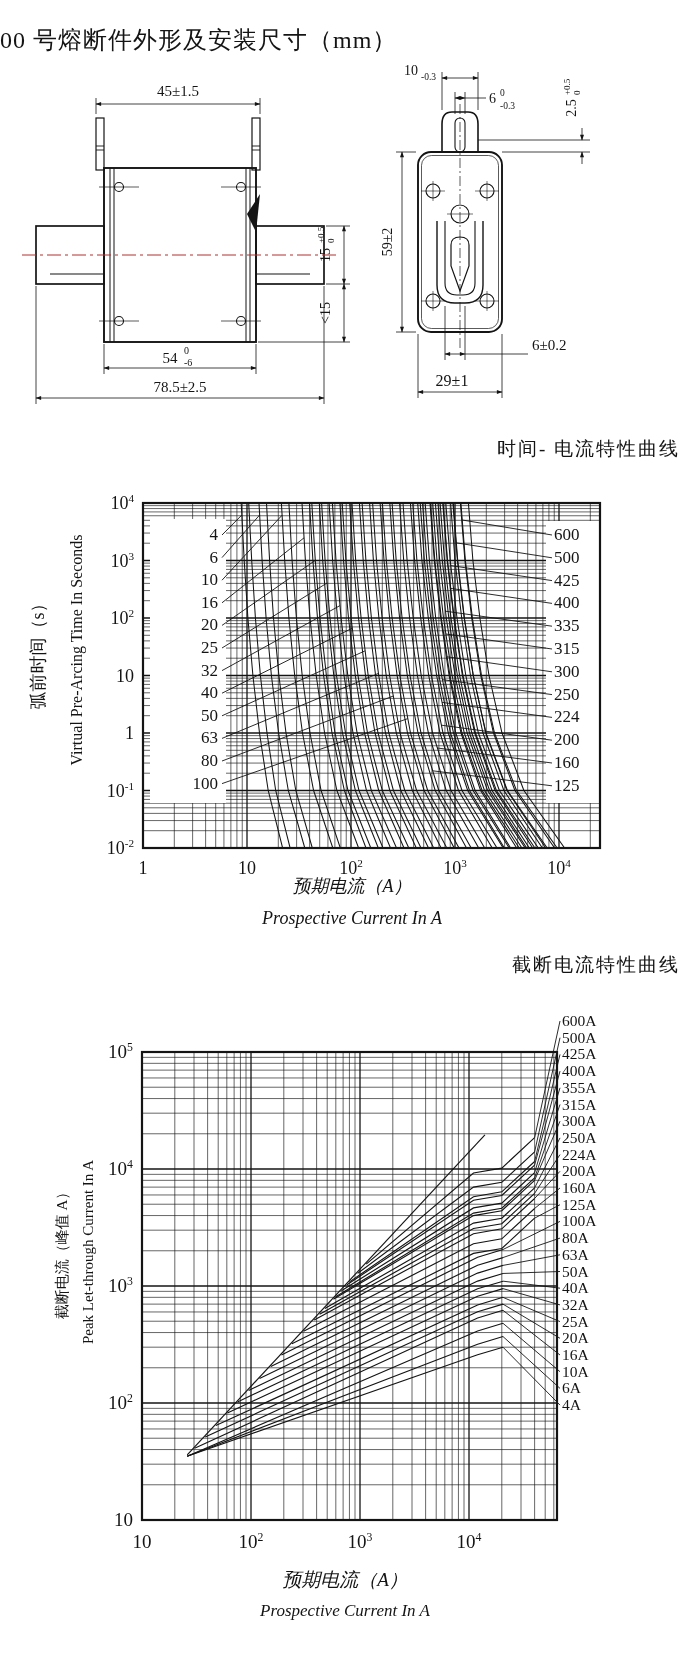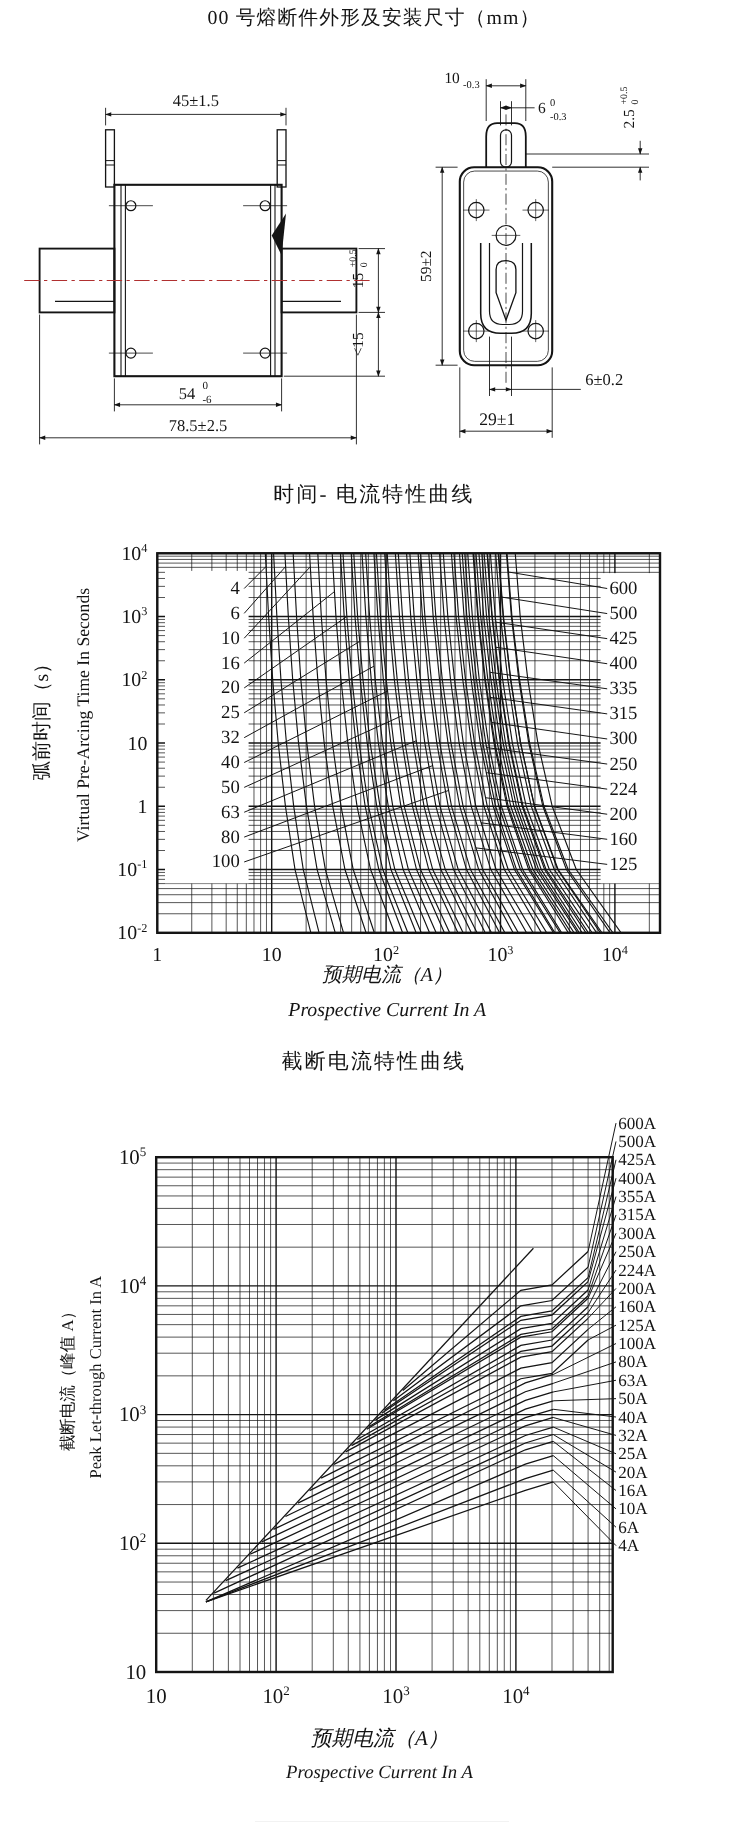--- a/index.html
+++ b/index.html
@@ -1,20 +1,20 @@
 <!DOCTYPE html>
 <html><head>
 <meta charset="utf-8">
 <style>
   html,body{margin:0;padding:0;background:#e8e8e8;}
   .page{position:relative;width:680px;height:1656px;background:#ffffff;margin:0 auto;
         font-family:"Liberation Serif","DejaVu Serif",serif;color:#141414;overflow:hidden;}
   .abs{position:absolute;}
-  .main-title{left:0;right:0;top:4px;text-align:center;font-size:18px;letter-spacing:1px;}
-  .chart-title{left:0;right:0;text-align:center;font-size:19px;letter-spacing:2px;}
+  .main-title{left:0;right:0;top:24px;text-align:left;font-size:24px;letter-spacing:1px;}
+  .chart-title{left:0;right:0;text-align:right;font-size:19px;letter-spacing:2px;}
   .axis-label{white-space:nowrap;}
   .vlab{transform:translate(-50%,-50%) rotate(-90deg);}
   .hlab{transform:translate(-50%,-50%);font-style:italic;}
   svg{position:absolute;left:0;overflow:visible;}
   svg text{font-family:"Liberation Serif","DejaVu Serif",serif;fill:#141414;}
 </style>
 </head>
 <body>
 
 <div class="page">

